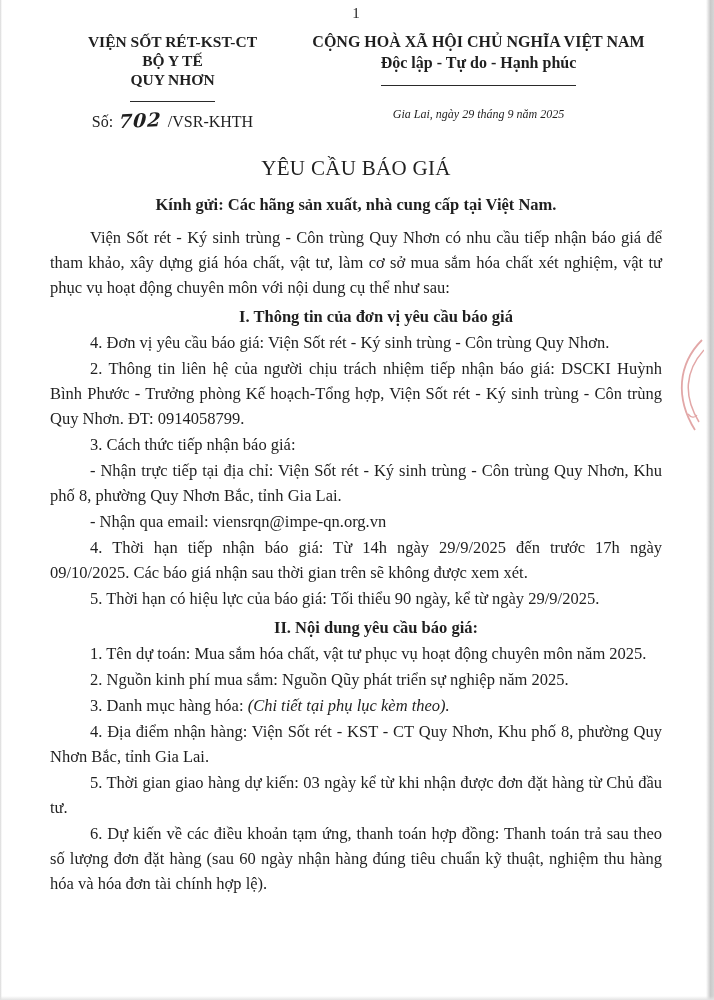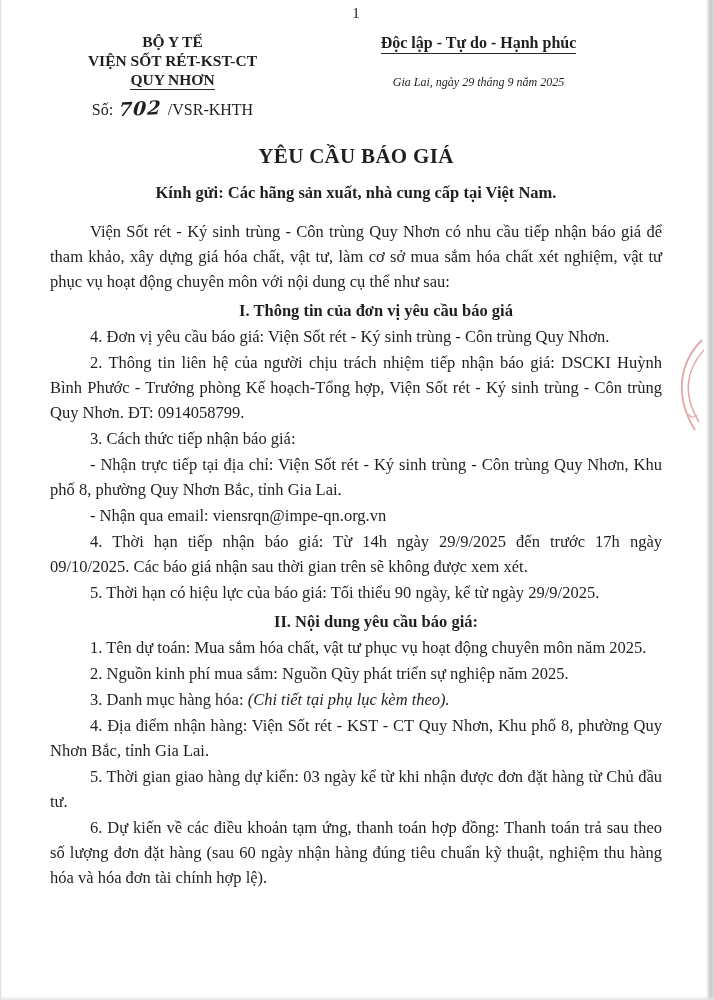--- a/index.html
+++ b/index.html
@@ -72,21 +72,21 @@
   }
   .hl-line {
     font-weight: bold;
     font-size: 15.5px;
     line-height: 19px;
     white-space: nowrap;
   }
   .underlined {
     display: inline-block;
     border-bottom: 1.5px solid #2a2a2a;
-    padding-bottom: 0;
+    padding-bottom: 12px;
   }
   .ref-line {
     margin-top: 7px;
     font-size: 16px;
     white-space: nowrap;
   }
   .handwritten {
     display: inline-block;
     font-family: "DejaVu Serif", serif;
     font-style: italic;
@@ -110,34 +110,34 @@
   }
   .hr-dateline {
     font-style: italic;
     font-size: 12px;
     margin-top: 21px;
     white-space: nowrap;
   }
 
   .doc-title {
     text-align: center;
-    font-weight: bold;
+    font-weight: normal;
     font-size: 21px;
     margin-top: 25px;
     letter-spacing: 0.3px;
   }
   .salutation {
     text-align: center;
     font-size: 16.5px;
     margin-top: 14px;
     font-weight: bold;
   }
 
   .body-text {
-    margin-top: 16px;
+    margin-top: 10px;
     font-size: 16.5px;
   }
   .body-text p {
     margin: 1px 0;
     line-height: 25px;
     text-align: justify;
     text-indent: 40px;
   }
   .body-text p.heading {
     font-weight: bold;
@@ -160,30 +160,31 @@
   <svg class="stamp-arc" viewBox="0 0 32 100" xmlns="http://www.w3.org/2000/svg">
     <path d="M30,2 C6,26 3,60 23,92" fill="none" stroke="#d98a8a" stroke-width="1.8"></path>
     <path d="M32,12 C13,33 11,58 27,84" fill="none" stroke="#d98a8a" stroke-width="1.5"></path>
     <path d="M16,76 C19,80 23,80 25,77" fill="none" stroke="#d98a8a" stroke-width="1.3"></path>
   </svg>
 
   <div class="page-number">1</div>
 
   <div class="header">
     <div class="header-left">
+      <div class="hl-line">VIỆN SỐT RÉT-KST-CT</div>
       <div class="hl-line">BỘ Y TẾ</div>
-      <div class="hl-line">VIỆN SỐT RÉT-KST-CT</div>
       <div class="hl-line"><span class="underlined">QUY NHƠN</span></div>
       <div class="ref-line">
         <span>Số:</span>
         <span class="handwritten">702</span>
         <span>/VSR-KHTH</span>
       </div>
     </div>
     <div class="header-right">
+      <div class="hr-country">CỘNG HOÀ XÃ HỘI CHỦ NGHĨA VIỆT NAM</div>
       <div class="hr-motto"><span class="underlined">Độc lập - Tự do - Hạnh phúc</span></div>
       <div class="hr-dateline">Gia Lai, ngày 29 tháng 9 năm 2025</div>
     </div>
   </div>
 
   <div class="doc-title">YÊU CẦU BÁO GIÁ</div>
 
   <div class="salutation">Kính gửi: Các hãng sản xuất, nhà cung cấp tại Việt Nam.</div>
 
   <div class="body-text">

